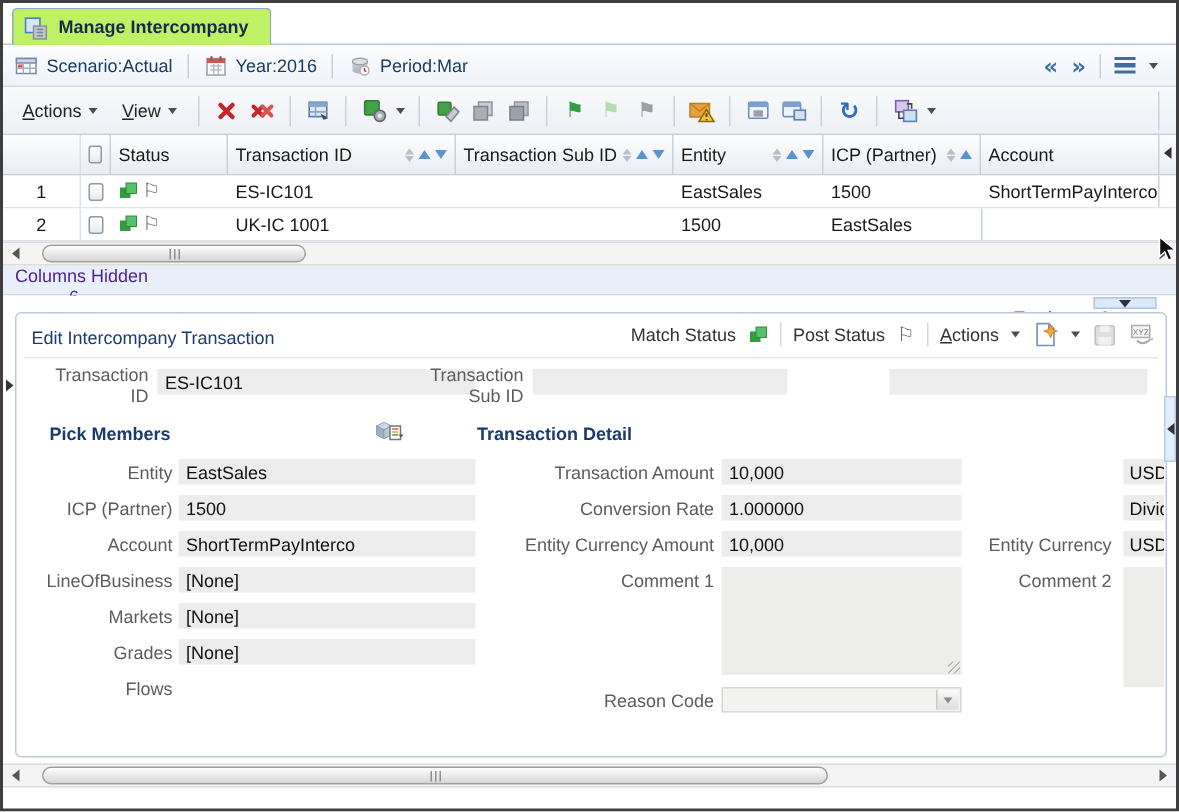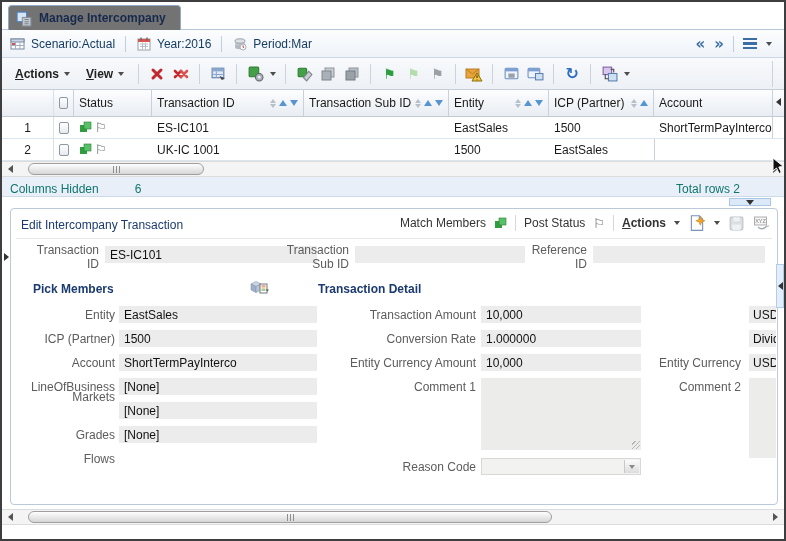--- a/index.html
+++ b/index.html
@@ -1,28 +1,28 @@
 <!DOCTYPE html>
 <html><head>
 <meta charset="utf-8">
 <style>
   * { margin:0; padding:0; box-sizing:border-box; }
   html,body { background:#fff; }
   .app { position:relative; width:786px; height:541px; border:2px solid #3e3e40;
          background:#fff; font-family:"Liberation Sans","DejaVu Sans",sans-serif;
          font-size:12px; color:#1a1a1a; overflow:hidden; }
   .glyph { font-family:"DejaVu Sans",sans-serif; }
-  .mn { display:inline-block;font-weight:bold; }
+  .mn { display:inline-block; }
   .mn::first-letter { text-decoration:underline; }
 
   
   .tabbar { height:28px; background:#fff; border-bottom:1px solid #b7c8dc;
             display:flex; align-items:flex-end; padding-left:6px; }
   .tab { display:flex; align-items:center; gap:6px; height:25px; padding:0 14px 0 7px;
-         background:#737373; border:1px solid #93a9c4; border-bottom:none;
+         background:#bef264; border:1px solid #93a9c4; border-bottom:none;
          border-radius:4px 4px 0 0; font-weight:bold; color:#17294d; position:relative; top:1px; }
 
   
   .povbar { height:28px; background:linear-gradient(#fcfdfe,#eef3f9); border-bottom:1px solid #ccd8e4;
             display:flex; align-items:center; padding:0 12px 0 8px; gap:10px; color:#173d63; }
   .pov-item { display:flex; align-items:center; gap:5px; }
   .pov-right { margin-left:auto; display:flex; align-items:center; gap:9px; }
   .chev { font-size:15px; font-weight:bold; color:#3b6ea5; line-height:12px; }
   .vsep { width:1px; height:16px; background:#c4cedb; }
   .menu-bars { display:flex; flex-direction:column; gap:2px; }
@@ -71,21 +71,21 @@
   
   .hscroll { height:16px; background:#f4f4f4; border-top:1px solid #dcdcdc; border-bottom:1px solid #dcdcdc; position:relative; }
   .hs-arrow { position:absolute; top:0; width:15px; height:14px; display:flex; align-items:center; justify-content:center; }
   .tri-l { width:0; height:0; border-top:4px solid transparent; border-bottom:4px solid transparent; border-right:5px solid #555; }
   .tri-r { width:0; height:0; border-top:4px solid transparent; border-bottom:4px solid transparent; border-left:5px solid #555; }
   .hs-thumb { position:absolute; top:1px; height:12px; background:linear-gradient(#fefefe,#d6d6d6);
               border:1px solid #9f9f9f; border-radius:7px; display:flex; align-items:center; justify-content:center; gap:2px; }
   .hs-thumb i { display:block; width:1px; height:7px; background:#8e8e8e; }
 
   
-  .statusbar { height:20px; background:#e9eff8; border-bottom:1px solid #cfdae8; display:flex; align-items:flex-end; padding:0 8px; color:#0f766e; }
+  .statusbar { height:20px; background:#e9eff8; border-bottom:1px solid #cfdae8; display:flex; align-items:flex-start; padding:0 8px; color:#4c1d95;flex-direction:column; }
 
   
   .splitrow { height:10px; position:relative; background:#fff; }
   .split-h { position:absolute; right:13px; top:1px; width:42px; height:8px; background:#dbe9f9;
              border:1px solid #aac6e4; display:flex; align-items:center; justify-content:center; }
   .tri-dn-sm { width:0; height:0; border-left:4px solid transparent; border-right:4px solid transparent; border-top:5px solid #333; }
   .tri-lf-sm { width:0; height:0; border-top:4px solid transparent; border-bottom:4px solid transparent; border-right:5px solid #333; }
   .tri-rt-sm { width:0; height:0; border-top:4px solid transparent; border-bottom:4px solid transparent; border-left:5px solid #333; }
 
   
@@ -390,21 +390,21 @@
 
   <div class="splitrow">
     <div class="split-h">
         <span class="tri-dn-sm"></span>
       </div>
   </div>
 
   <div class="editpanel">
     <div class="ep-title">Edit Intercompany Transaction</div>
     <div class="ep-right">
-      <span>Match Members</span>
+      <span>Match Status</span>
       <svg width="13" height="13" viewBox="0 0 13 13">
         <rect x="1" y="4" width="7" height="7" fill="#2e9e3e"></rect>
         <rect x="5" y="1" width="7" height="7" fill="#58c068" stroke="#2e7d32" stroke-width=".6"></rect>
       </svg>
       <div class="vsep" style="background:#d4d8dd"></div>
       <span>Post Status</span>
       <span class="flag-out glyph">⚐</span>
       <div class="vsep" style="background:#d4d8dd"></div>
       <span class="mn">Actions</span>
       <span class="caret"></span>
@@ -431,21 +431,20 @@
           <path d="M14 11 l2 -1 l-1 2.4 z" fill="#8f959c"></path>
         </svg>
       </span>
     </div>
     <div class="ep-hline"></div>
 
     <div class="lbl" style="left:14px;top:34px;width:74px">Transaction ID</div>
     <div class="fld" style="left:94px;top:37px;width:212px">ES-IC101</div>
     <div class="lbl" style="left:266px;top:34px;width:72px">Transaction Sub ID</div>
     <div class="fld" style="left:344px;top:37px;width:170px"></div>
-    <div class="lbl" style="left:512px;top:34px;width:64px">Reference ID</div>
     <div class="fld" style="left:582px;top:37px;width:172px"></div>
 
     <div class="sectitle" style="left:22px;top:73px">Pick Members</div>
     <span style="position:absolute;left:238px;top:69px;display:flex;align-items:center">
       <svg width="22" height="18" viewBox="0 0 22 18">
         <polygon points="2,6 7,3.5 12,6 7,8.5" fill="#cdd6e4" stroke="#8898b0" stroke-width=".6"></polygon>
         <polygon points="2,6 2,12 7,14.5 7,8.5" fill="#9fb0c8" stroke="#8898b0" stroke-width=".6"></polygon>
         <polygon points="7,8.5 12,6 12,12 7,14.5" fill="#b7c6da" stroke="#8898b0" stroke-width=".6"></polygon>
         <rect x="11" y="6" width="7" height="9" fill="#fff" stroke="#777"></rect>
         <path d="M12.5 8 h4" stroke="#d9534f"></path>
@@ -456,21 +455,21 @@
     </span>
 
     <div class="lbl" style="left:4px;top:99px;width:100px">Entity</div>
     <div class="fld" style="left:108px;top:97px;width:198px">EastSales</div>
     <div class="lbl" style="left:4px;top:123px;width:100px">ICP (Partner)</div>
     <div class="fld" style="left:108px;top:121px;width:198px">1500</div>
     <div class="lbl" style="left:4px;top:147px;width:100px">Account</div>
     <div class="fld" style="left:108px;top:145px;width:198px">ShortTermPayInterco</div>
     <div class="lbl" style="left:4px;top:171px;width:100px">LineOfBusiness</div>
     <div class="fld" style="left:108px;top:169px;width:198px">[None]</div>
-    <div class="lbl" style="left:4px;top:181px;width:100px">Markets</div>
+    <div class="lbl" style="left:4px;top:195px;width:100px">Markets</div>
     <div class="fld" style="left:108px;top:193px;width:198px">[None]</div>
     <div class="lbl" style="left:4px;top:219px;width:100px">Grades</div>
     <div class="fld" style="left:108px;top:217px;width:198px">[None]</div>
     <div class="lbl" style="left:4px;top:243px;width:100px">Flows</div>
 
     <div class="sectitle" style="left:307px;top:73px">Transaction Detail</div>
 
     <div class="lbl" style="left:315px;top:99px;width:150px">Transaction Amount</div>
     <div class="fld" style="left:470px;top:97px;width:160px">10,000</div>
     <div class="lbl" style="left:315px;top:123px;width:150px">Conversion Rate</div>

